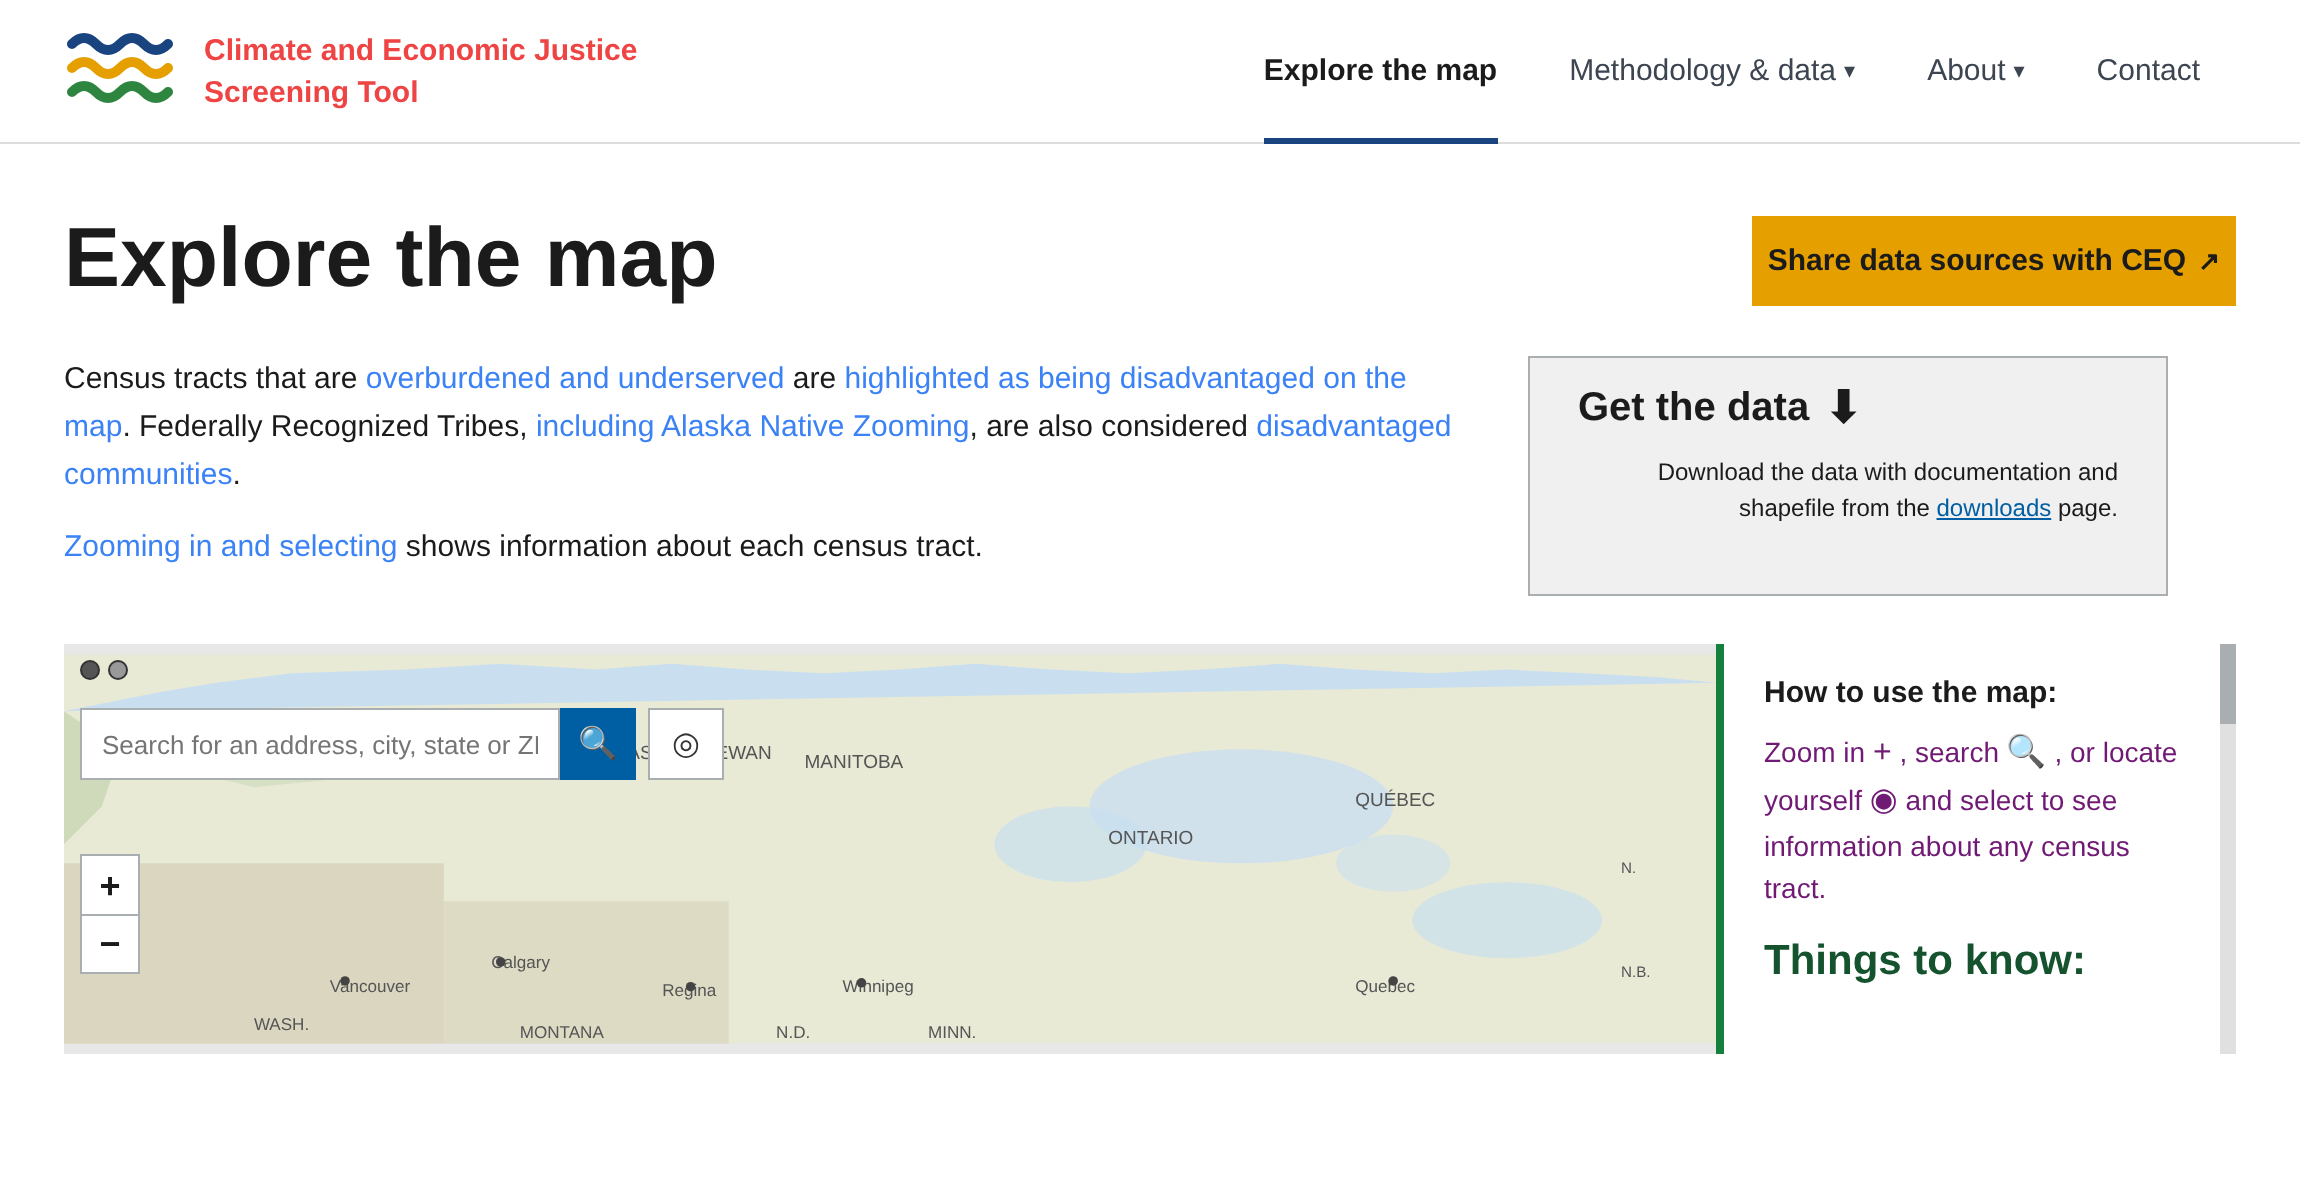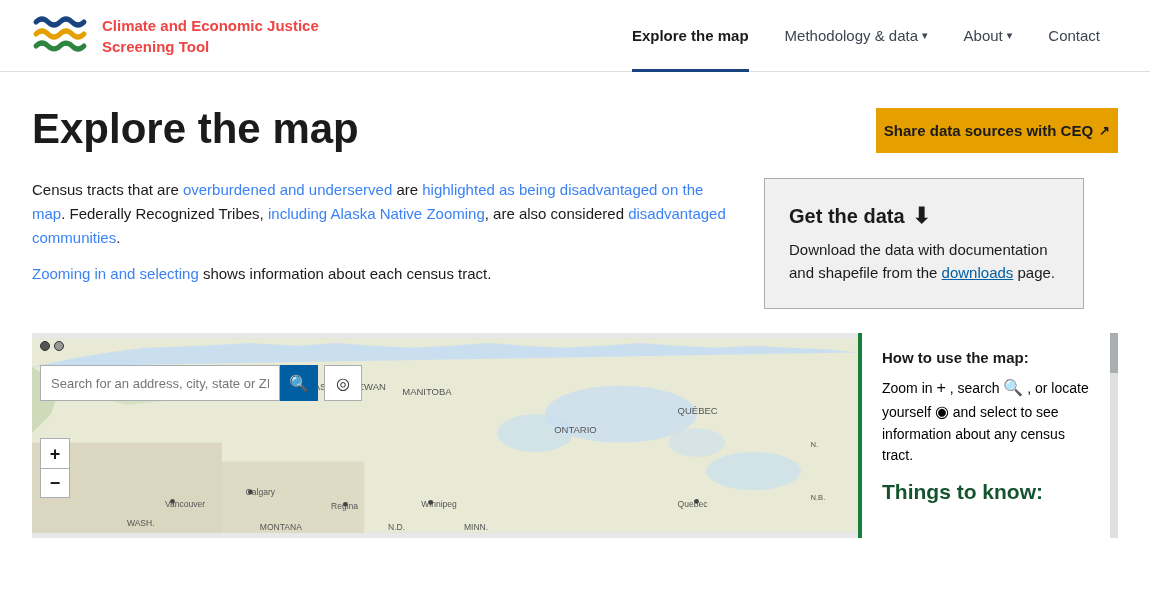--- a/index.html
+++ b/index.html
@@ -119,37 +119,38 @@
       color: #1b1b1b;
       margin-bottom: 12px;
     }
     .description-text a {
       color: #3b82f6;
     }
     .get-data-box {
       width: 320px;
       min-width: 300px;
       border: 1px solid #a9aeb1;
-      padding: 24px 24px;
+      padding: 12px 24px;
       background: #f0f0f0;
+      text-align: right;
     }
     .get-data-title {
       font-size: 20px;
       font-weight: 700;
       color: #1b1b1b;
       margin-bottom: 10px;
       display: flex;
       align-items: center;
       gap: 8px;
     }
     .get-data-title .download-arrow {
       font-size: 22px;
     }
     .get-data-desc {
-      font-size: 15px;
+      font-size: 12px;
       color: #1b1b1b;
       line-height: 1.5;
     }
     .get-data-desc a {
       color: #005ea2;
       text-decoration: underline;
     }
 
     
     .map-section {
@@ -285,21 +286,21 @@
       top: 0;
     }
     .sidebar-title {
       font-size: 15px;
       font-weight: 700;
       color: #1b1b1b;
       margin-bottom: 10px;
     }
     .sidebar-text {
       font-size: 14px;
-      color: #000000;
+      color: #701a75;
       line-height: 1.5;
       margin-bottom: 14px;
     }
     .sidebar-text .icon-inline {
       font-size: 16px;
     }
     .sidebar-subtitle {
       font-size: 21px;
       font-weight: 700;
       color: #14532d;

